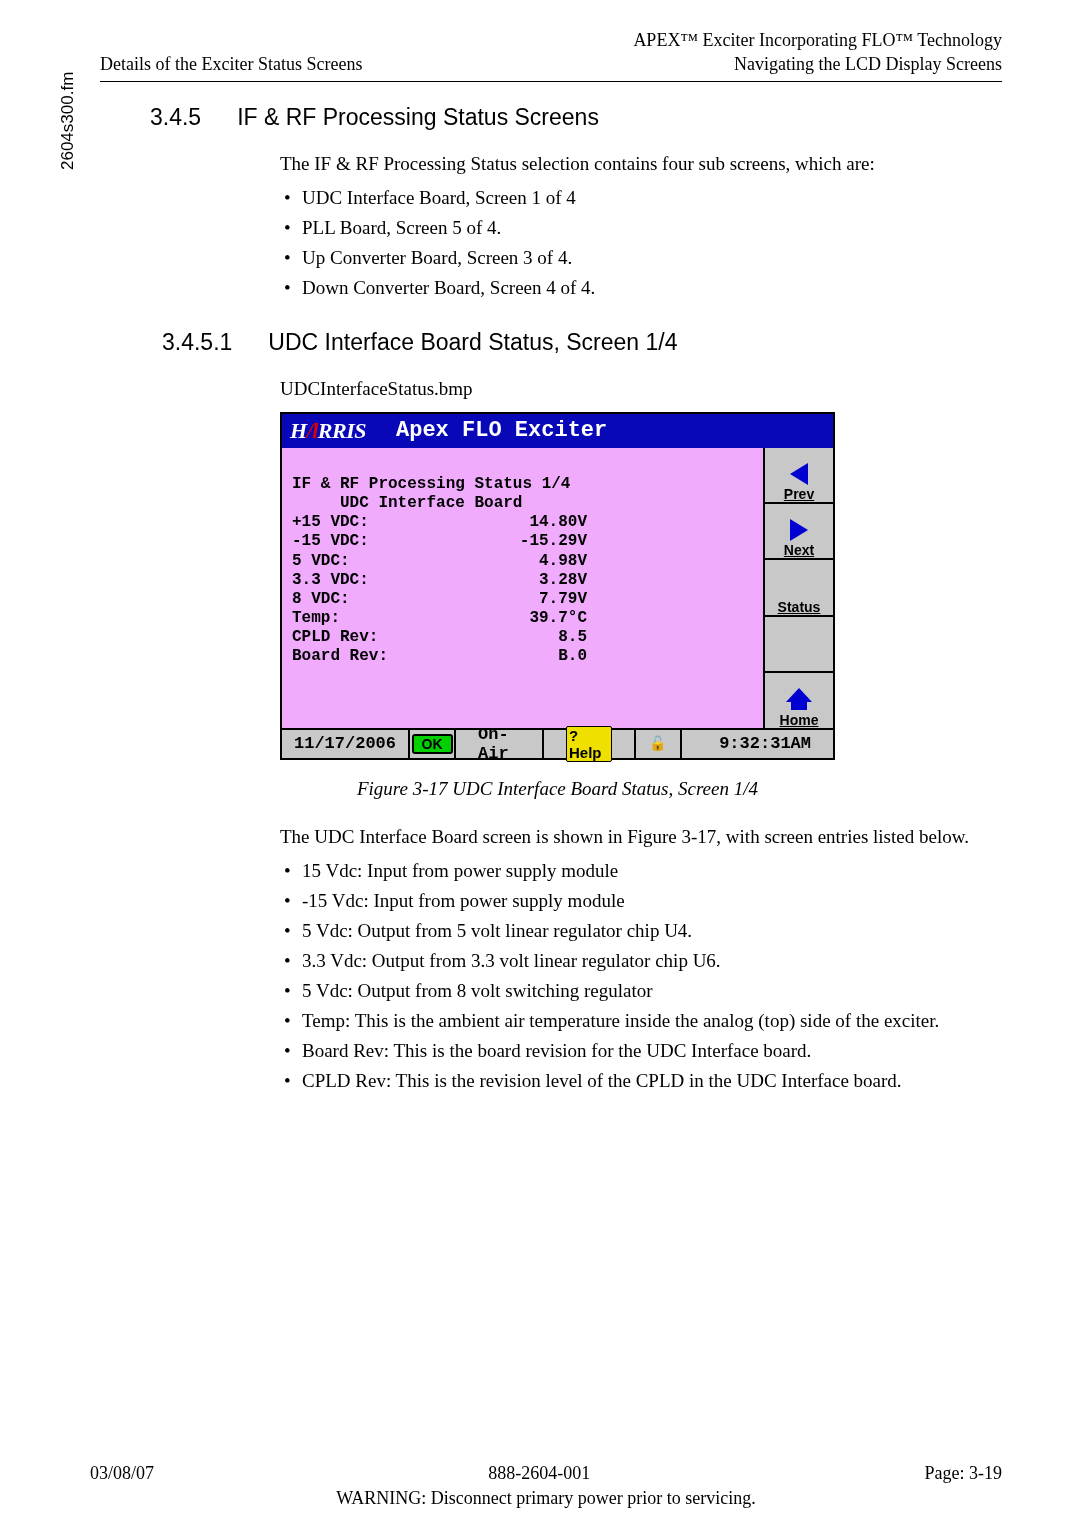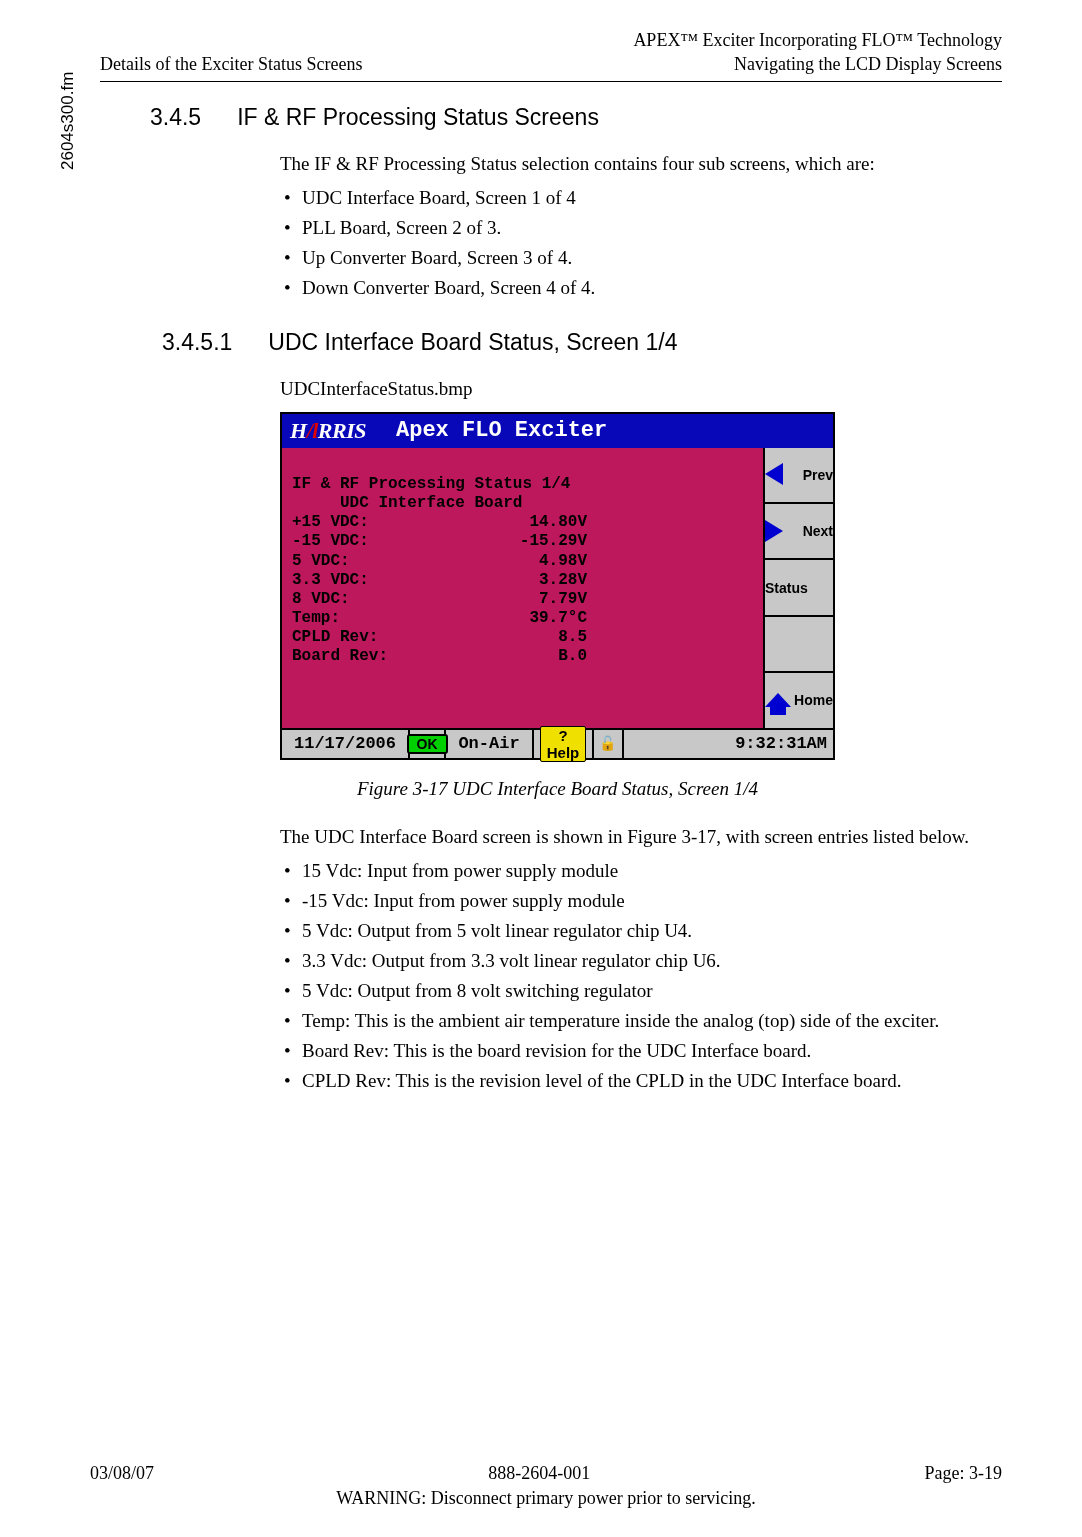--- a/index.html
+++ b/index.html
@@ -70,21 +70,21 @@
     left: 4px;
     top: 0;
   }
   .figure-wrap {
     margin-top: 8px;
     margin-bottom: 14px;
   }
   .lcd {
     width: 555px;
     border: 2px solid #000;
-    background: #be185d;
+    background: #f0abfc;
     font-family: "Courier New", monospace;
   }
   .lcd-titlebar {
     background: #0808b8;
     color: #fff;
     font-weight: bold;
     font-size: 22px;
     padding: 4px 8px;
     display: flex;
     align-items: center;
@@ -118,48 +118,48 @@
     width: 70px;
     border-left: 2px solid #000;
     display: flex;
     flex-direction: column;
   }
   .lcd-btn {
     flex: 1;
     border-bottom: 2px solid #000;
     background: #c8c8c8;
     display: flex;
-    flex-direction: row;
+    flex-direction: column;
     align-items: center;
-    justify-content: space-between;
+    justify-content: flex-end;
     font-family: Arial, sans-serif;
     font-size: 14px;
     font-weight: bold;
     cursor: pointer;
+    text-decoration: underline;
   }
   .lcd-btn:last-child { border-bottom: none; }
   .lcd-btn.blank { background: #c8c8c8; cursor: default; }
   .lcd-status {
     border-top: 2px solid #000;
     background: #c8c8c8;
     display: flex;
     align-items: center;
     font-family: "Courier New", monospace;
     font-size: 17px;
     font-weight: bold;
     height: 30px;
   }
   .lcd-status > div {
     border-right: 2px solid #000;
     height: 100%;
     display: flex;
     align-items: center;
     justify-content: center;
-    padding: 0 6px;
-    text-align: center;
+    padding: 0 22px;
   }
   .lcd-status > div:last-child { border-right: none; }
   .ok-box {
     background: #00d000;
     border: 2px solid #000;
     padding: 0 8px;
     border-radius: 3px;
     color: #000;
     font-family: Arial, sans-serif;
     font-size: 14px;
@@ -245,21 +245,21 @@
 
   <div class="sec-h sec-345">
     <span>3.4.5</span>
     <span>IF &amp; RF Processing Status Screens</span>
   </div>
 
   <div class="body-block">
     <p class="para">The IF &amp; RF Processing Status selection contains four sub screens, which are:</p>
     <ul class="list">
       <li>UDC Interface Board, Screen 1 of 4</li>
-      <li>PLL Board, Screen 2 of 3.</li>
+      <li>PLL Board, Screen 5 of 4.</li>
       <li>Up Converter Board, Screen 3 of 4.</li>
       <li>Down Converter Board, Screen 4 of 4.</li>
     </ul>
   </div>
 
   <div class="sec-h sec-3451">
     <span>3.4.5.1</span>
     <span>UDC Interface Board Status, Screen 1/4</span>
   </div>
 
@@ -298,21 +298,21 @@
               <span>Home</span>
             </div>
           </div>
         </div>
         <div class="lcd-status">
           <div style="width:128px">11/17/2006</div>
           <div style="width:36px">
               <span class="ok-box">OK</span>
             </div>
           <div style="width:88px">On-Air</div>
-          <div style="width:60px">
+          <div style="width:92px">
               <span class="help-box"><span>?</span><span>Help</span></span>
             </div>
           <div class="lock-cell" style="width:30px">🔓</div>
           <div style="flex:1;justify-content:flex-end">9:32:31AM</div>
         </div>
       </div>
       <div class="fig-caption">Figure 3-17  UDC Interface Board Status, Screen 1/4</div>
     </div>
 
     <p class="para">The UDC Interface Board screen is shown in Figure 3-17, with screen entries listed below.</p>

